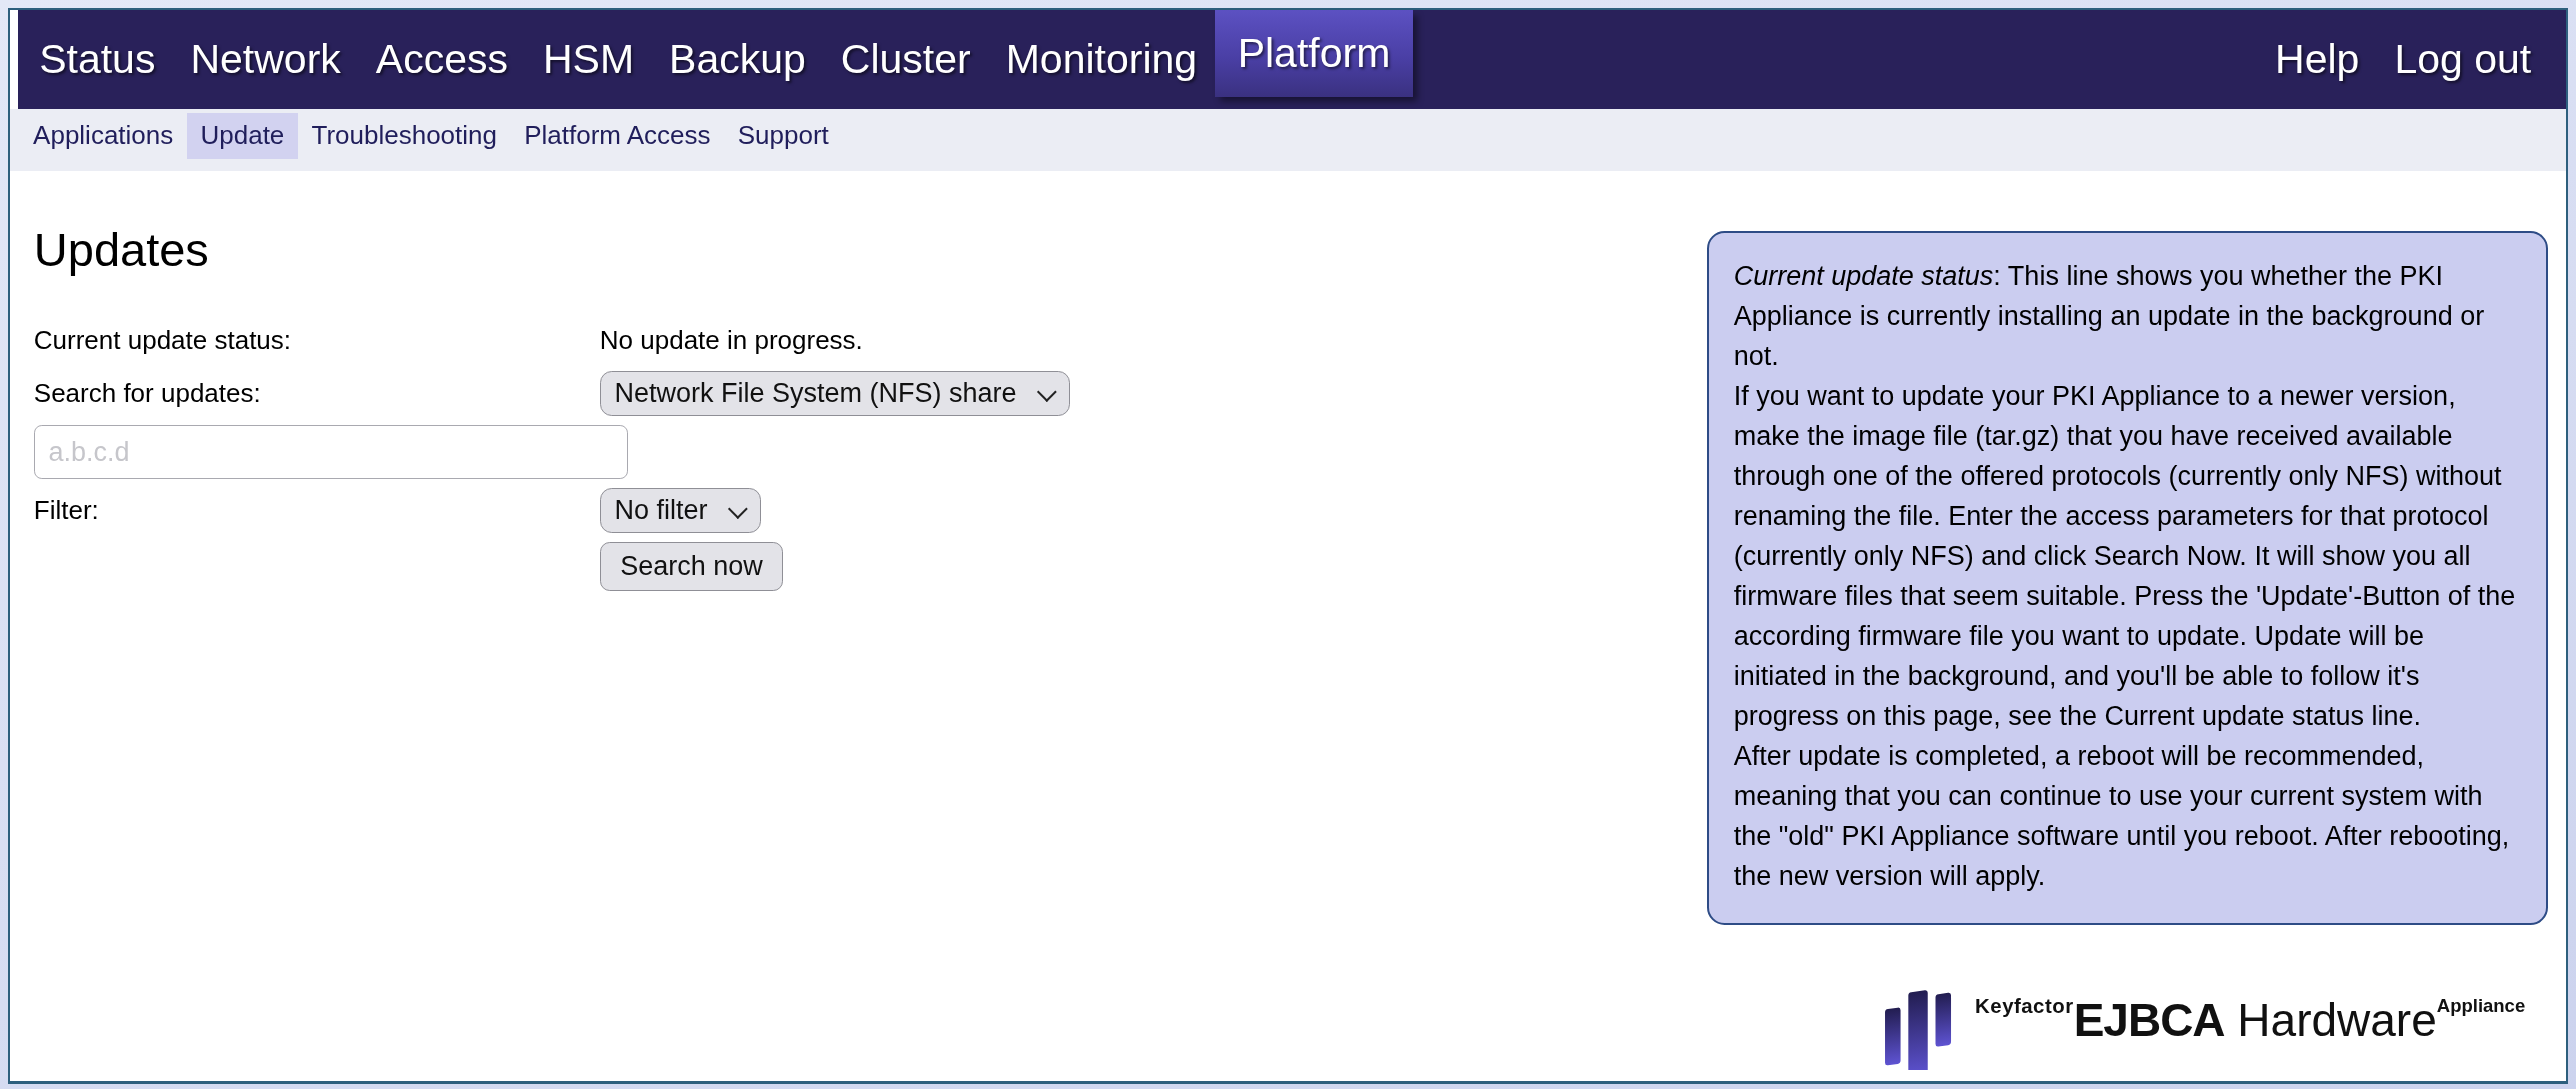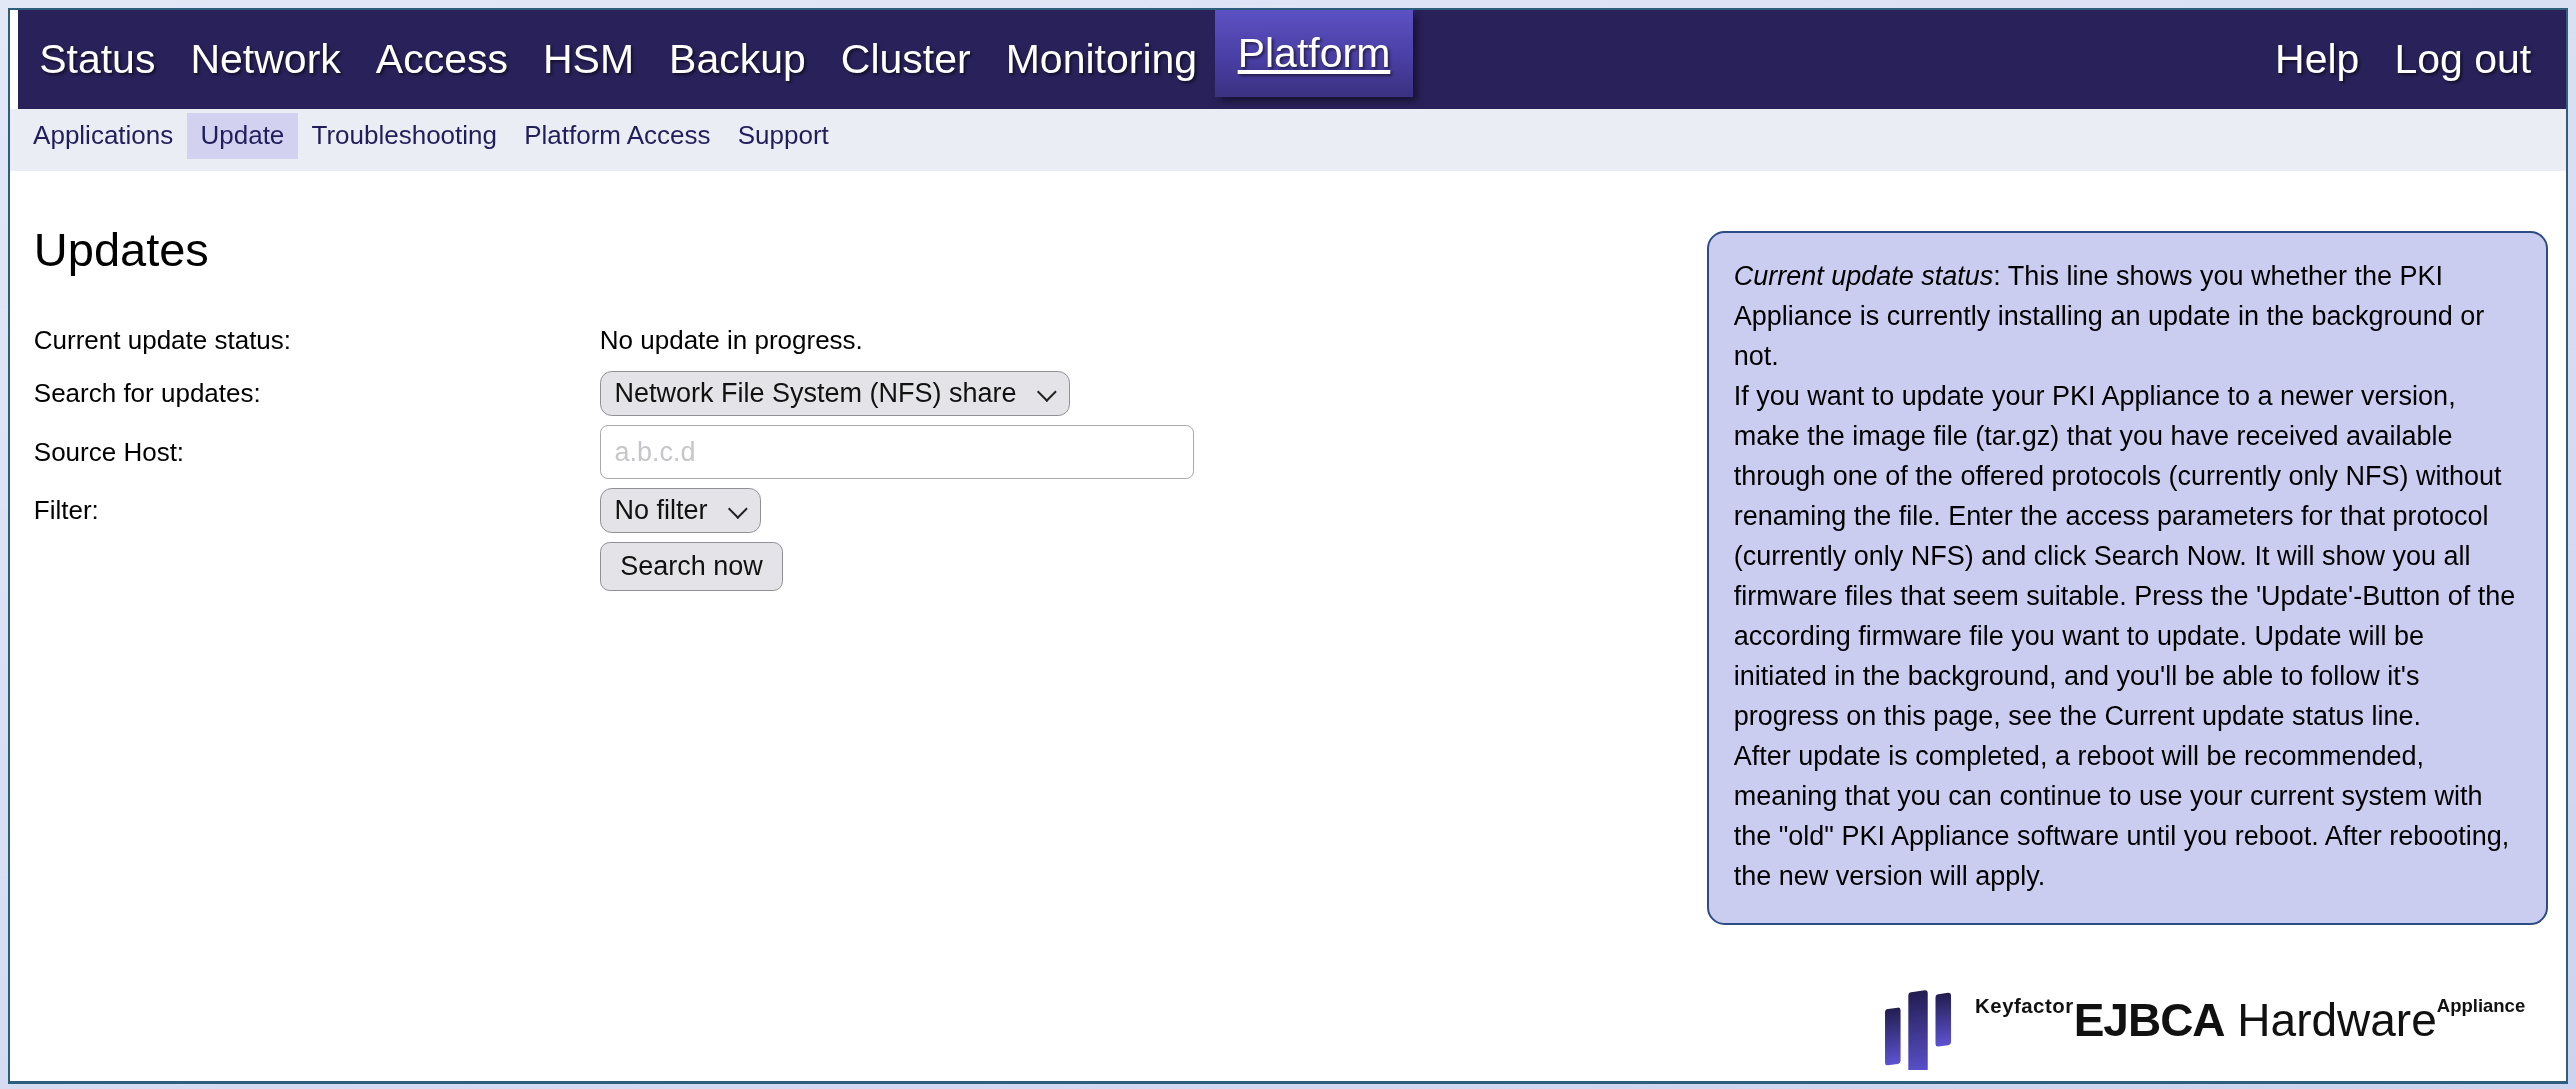--- a/index.html
+++ b/index.html
@@ -22,21 +22,20 @@
     padding:0 17.5px 0 3.9px; flex:none;margin-left:8px;
   }
   .topnav .nav-item {
     display:flex; align-items:center; padding:0 17.5px;
     text-shadow:1.9px 1.9px 2.9px rgba(0,0,0,.55); cursor:default; white-space:nowrap;
   }
   .topnav .nav-item.active {
     background:linear-gradient(180deg,#5c51c2 0%,#4a3fa5 55%,#3a3180 100%);
     margin-bottom:11.7px; padding:16px 23px;
     box-shadow:4.9px 4.9px 6.8px rgba(0,0,0,.45);
-    text-decoration:underline;
   }
   .topnav .spacer { flex:1; }
   
   .subnav {
     height:62px; background:#ebedf4; color:#201e5b;
     display:flex; align-items:center; font-size:26px;
     padding:0 0 7.8px 9.7px; flex:none;
   }
   .subnav .subnav-item { padding:7.8px 13.6px; white-space:nowrap; cursor:default; }
   .subnav .subnav-item.active { background:#d2d2f0; }
@@ -127,21 +126,20 @@
 
       <div class="form-row">
         <div class="form-label">Search for updates:</div>
         <div class="select">
           <span>Network File System (NFS) share</span>
           <span class="chevron"></span>
         </div>
       </div>
 
       <div class="form-row">
-        <div class="form-label">Source Host:</div>
         <input type="text" class="text-input" placeholder="a.b.c.d" style="">
       </div>
 
 
       <div class="form-row">
         <div class="form-label">Filter:</div>
         <div class="select">
           <span>No filter</span>
           <span class="chevron"></span>
         </div>

